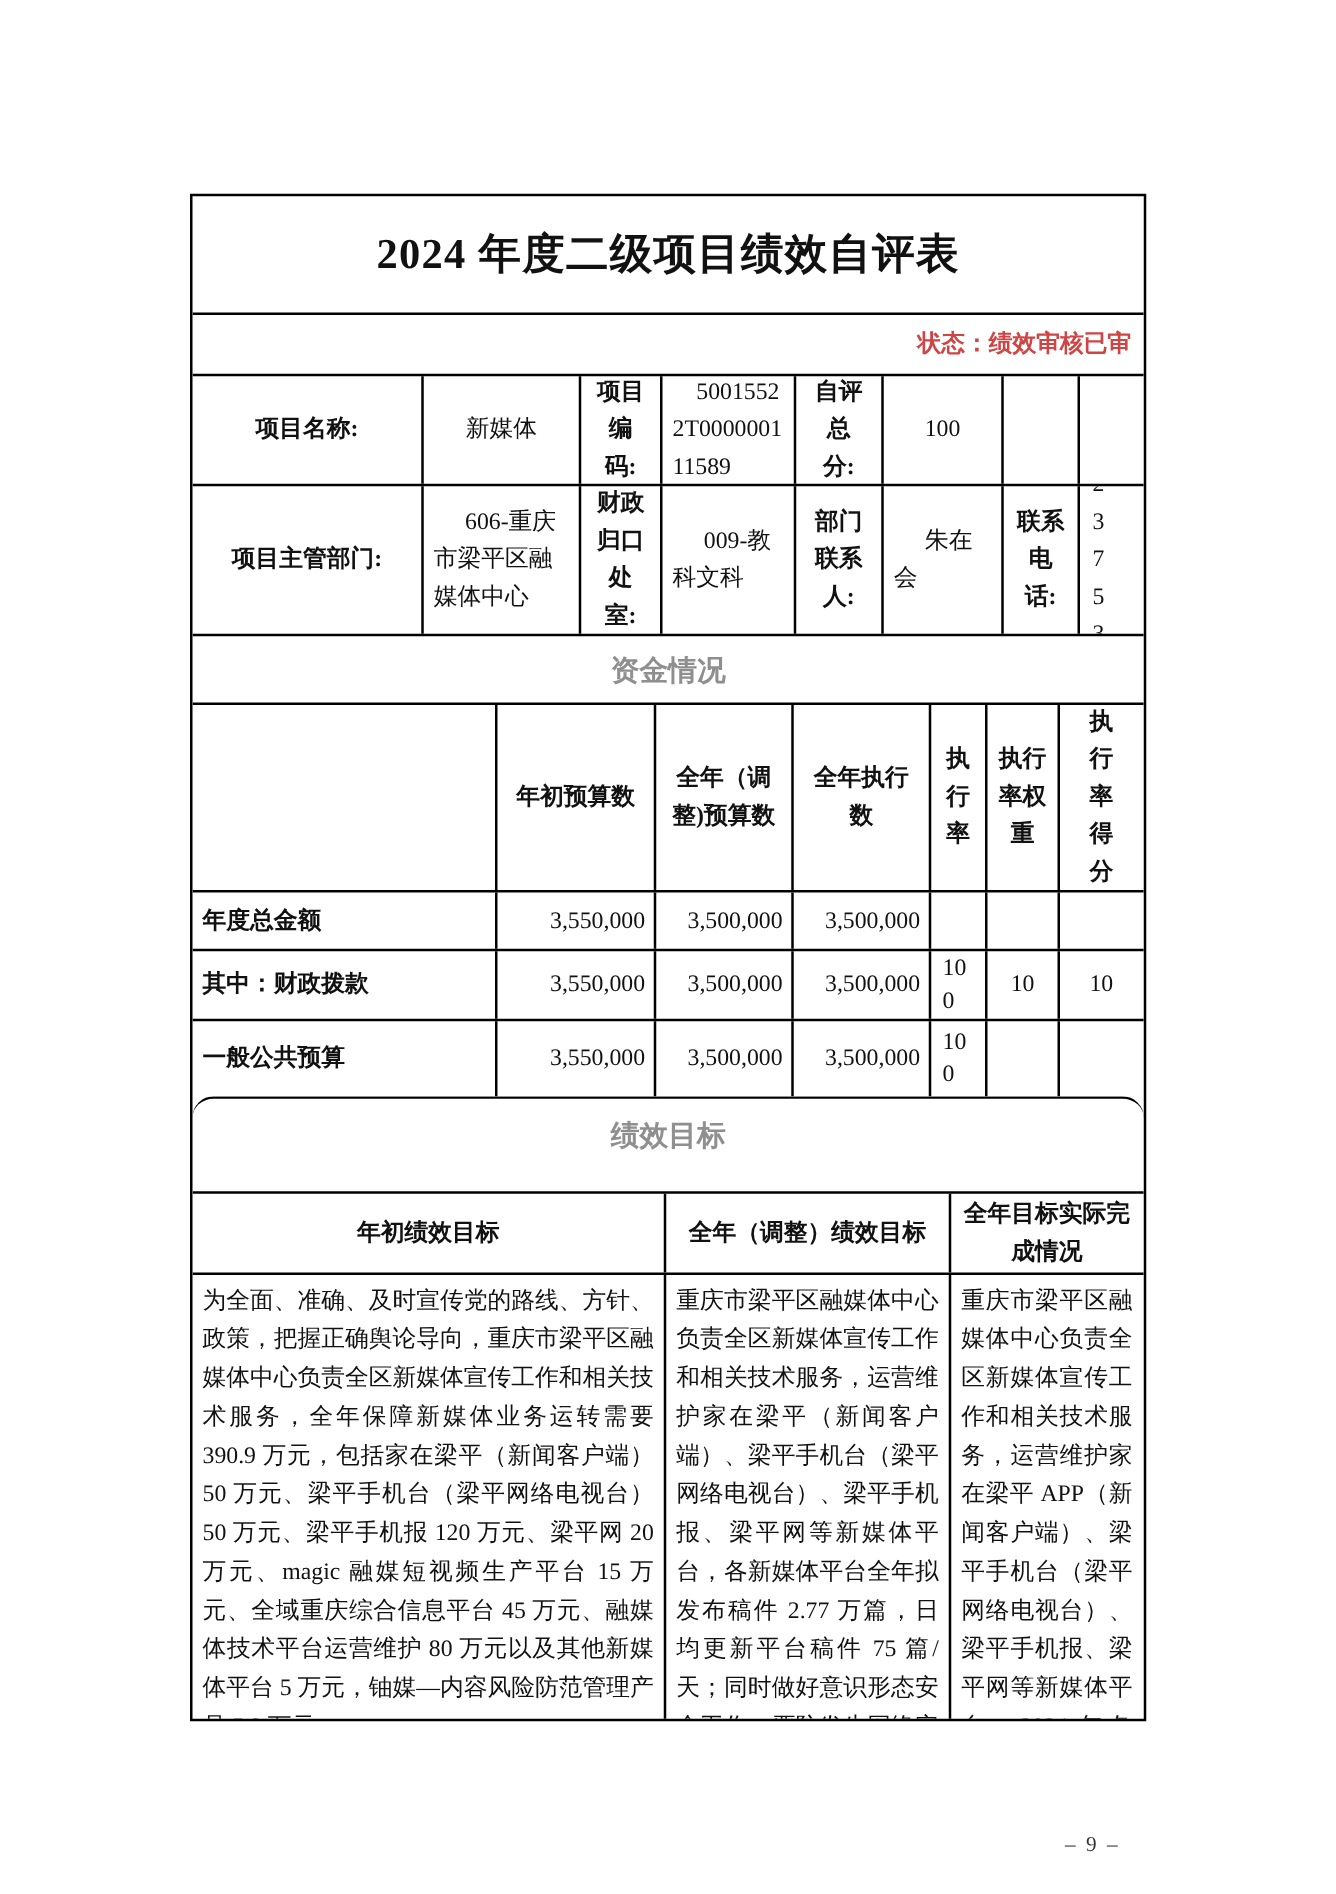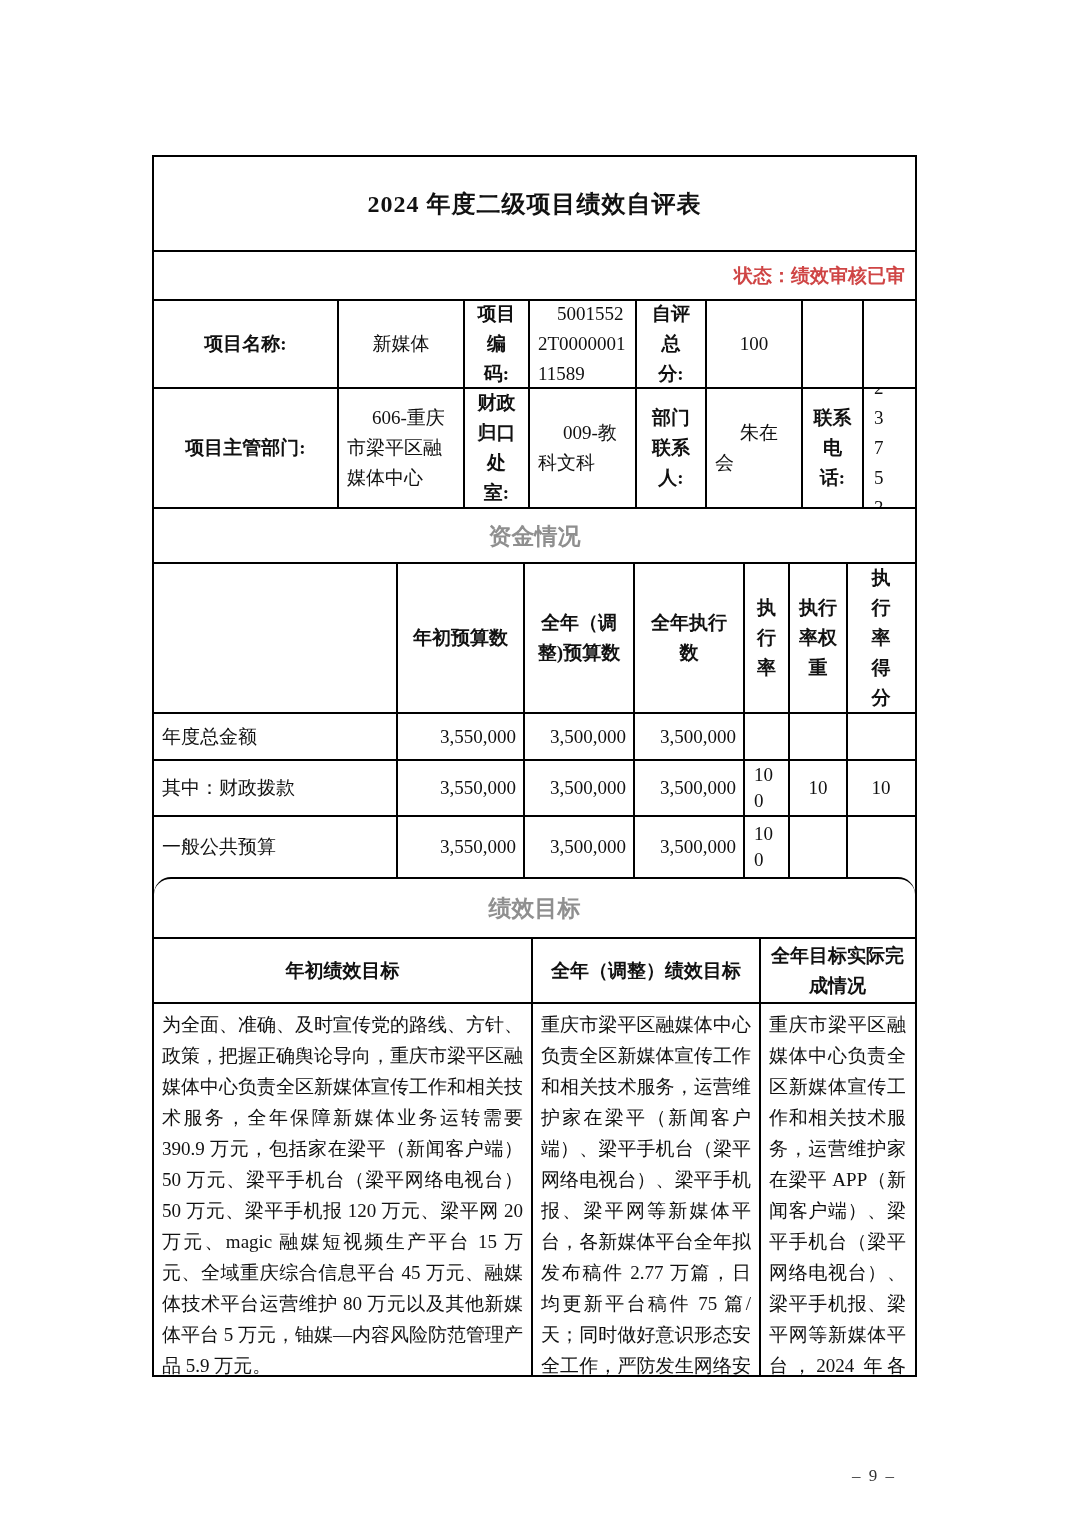--- a/index.html
+++ b/index.html
@@ -16,21 +16,21 @@
   .row.first{border-top:none;}
   .cell{
     border-left:2px solid #000;box-sizing:border-box;overflow:hidden;
     display:flex;align-items:center;justify-content:center;
     text-align:center;line-height:30px;
   }
   .cell.c1{border-left:none;}
   .full{width:100%;border-left:none;}
   .bold{font-weight:bold;}
   .pre{white-space:pre-line;}
-  .left{justify-content:flex-start;text-align:center;}
+  .left{justify-content:flex-start;text-align:center;font-weight:bold;}
   .num{justify-content:flex-end;text-align:right;padding-right:7px;}
   .padl{padding-left:8px;}
   .wrapbox{width:100%;text-align:left;word-break:break-all;line-height:30px;}
   .ind19{text-indent:19px;}
   .ind25{text-indent:25px;}
   .px8{padding:0 8px;}
   .px10{padding:0 10px;}
   .rate{justify-content:flex-start;text-align:left;padding:0 9px;word-break:break-all;line-height:26px;}
   .goaltxt{
     align-items:flex-start;justify-content:flex-end;
@@ -41,31 +41,31 @@
   .h-title{height:93px;}
   .h-status{height:49px;}
   .h-info1{height:88px;}
   .h-info2{height:120px;}
   .h-sec1{height:55px;}
   .h-fhead{height:150px;}
   .h-fr1{height:47px;}
   .h-fr2{height:56px;}
   .h-fr3{height:62px;}
   .h-sec2{height:60px;border-radius:17px;}
-  .h-ghead{height:65px;}
+  .h-ghead{height:65px;margin-top:16px;}
   .h-gbody{height:377px;}
   
   .iw1{width:183px;} .iw2{width:126px;} .iw3{width:65px;} .iw4{width:107px;}
   .iw5{width:70px;} .iw6{width:96px;} .iw7{width:61px;} .iw8{width:32px;}
   
   .fw1{width:242px;} .fw2{width:127px;} .fw3{width:110px;} .fw4{width:110px;}
   .fw5{width:45px;} .fw6{width:58px;} .fw7{width:68px;}
   
   .gw1{width:377px;} .gw2{width:228px;} .gw3{width:155px;}
-  .doc-title{font-size:24px;letter-spacing:1px;}
+  .doc-title{font-size:34px;letter-spacing:1px;}
   .section-title{
     font-family:"Liberation Sans","DejaVu Sans",sans-serif;
     font-size:23px;font-weight:bold;color:#8f8f8f;
   }
   .status-cell{justify-content:flex-end;text-align:right;padding-right:10px;font-weight:bold;}
   .page-number{
     position:absolute;left:852px;top:1466px;font-size:17px;color:#333;
     letter-spacing:2px;
   }
 </style>

